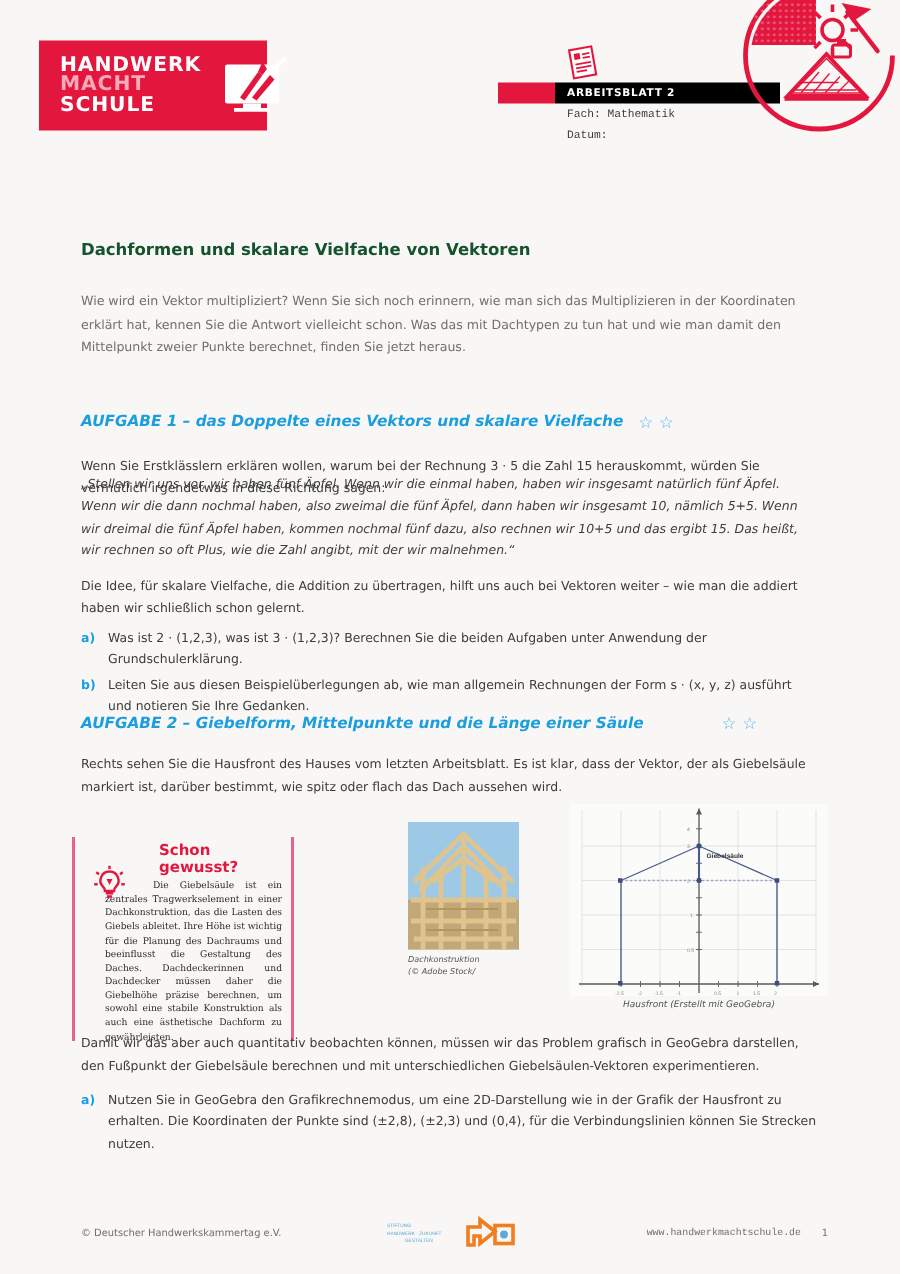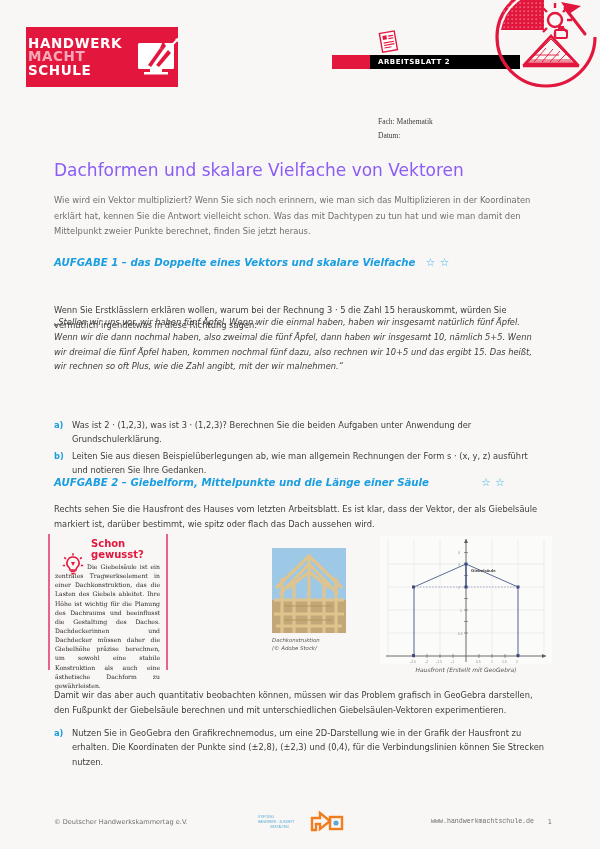--- a/index.html
+++ b/index.html
@@ -21,21 +21,21 @@
   }
 
   
   .logo-box {
     position: absolute;
     left: 26px; top: 27px;
     width: 152px; height: 60px;
     background: #e3173e;
     display: flex;
     align-items: center;
-    padding-left: 2px;
+    padding-left: 14px;
   }
   .logo-words {
     display: flex; flex-direction: column;
     line-height: 1.0;
   }
   .logo-words span {
     color: #ffffff;
     font-weight: bold;
     font-size: 13.5px;
     letter-spacing: 0.6px;
@@ -65,22 +65,21 @@
     content: "";
     position: absolute;
     left: -38px; top: 0; width: 38px; height: 14px;
     background: #e3173e;
   }
   .meta-line {
     position: absolute;
     left: 378px;
     font-size: 7.5px;
     color: #3c3c3b;
-    font-family: Liberation Serif, serif;
-    margin-top: 44px;
+    font-family: Liberation Mono, monospace;
   }
   .meta-fach { top: 73px; }
   .meta-datum { top: 87px; }
   .doc-icon {
     position: absolute; left: 378px; top: 30px;
     width: 22px; height: 24px;
   }
   .badge-circle {
     position: absolute;
     left: 487px; top: -22px;
@@ -91,22 +90,22 @@
   .unit-line {
     position: absolute; left: 54px; top: 144px;
     width: 500px;
     font-size: 9.5px; font-weight: bold;
     color: #2d2d2d;
     font-family: "DejaVu Sans", sans-serif;
   }
   .main-title {
     position: absolute; left: 54px; top: 160px;
     width: 500px;
-    font-size: 17px; font-weight: normal;
-    color: #8b5cf6;
+    font-size: 11px; font-weight: bold;
+    color: #14532d;
     font-family: "DejaVu Sans", sans-serif;
   }
   .intro {
     position: absolute; left: 54px; top: 193px;
     width: 492px;
     font-size: 8.4px; line-height: 1.85;
     color: #6f6f6e;
     font-family: "DejaVu Sans", sans-serif;
   }
 
@@ -136,25 +135,25 @@
     font-size: 8.3px; line-height: 1.72;
     color: #3c3c3b;
     margin-bottom: 2px;
     font-family: "DejaVu Sans", sans-serif;
   }
   .list-key { color: #1a9ee0; font-weight: bold; min-width: 11px; }
 
   
   .info-box {
     position: absolute;
-    left: 48px; top: 534px;
-    width: 120px; height: 136px;
+    left: 48px; top: 558px;
+    width: 148px; height: 136px;
     border-left: 2.2px solid #e6638a;
     border-right: 2.2px solid #e6638a;
-    padding: 4px 6px 4px 5px;
+    padding: 4px 6px 4px 20px;
   }
   .info-title {
     color: #e3173e; font-weight: bold; font-size: 10px;
     margin-left: 36px; margin-bottom: 2px;
     font-family: "DejaVu Sans", sans-serif;
   }
   .bulb {
     position: absolute; left: 8px; top: 16px;
     width: 30px; height: 30px;
   }
@@ -294,29 +293,30 @@
         <rect x="68" y="52" width="12" height="8" rx="1.5" fill="none" stroke="#e3173e" stroke-width="2"></rect>
         <rect x="71" y="48" width="6" height="4" fill="#e3173e"></rect>
         <path d="M36 88 L92 88" stroke="#e3173e" stroke-width="2.4"></path>
       </g>
     </svg>
   </div>
 
   <div class="main-title">Dachformen und skalare Vielfache von Vektoren</div>
   <div class="intro">Wie wird ein Vektor multipliziert? Wenn Sie sich noch erinnern, wie man sich das Multiplizieren in der Koordinaten erklärt hat, kennen Sie die Antwort vielleicht schon. Was das mit Dachtypen zu tun hat und wie man damit den Mittelpunkt zweier Punkte berechnet, finden Sie jetzt heraus.</div>
 
-  <div class="task-head" style="top:257px;">
+  <div class="task-head" style="top:276px;">
     <span>AUFGABE 1 – das Doppelte eines Vektors und skalare Vielfache</span>
     <span class="stars">
       <span class="star">☆</span>
       <span class="star">☆</span>
     </span>
   </div>
   <div class="para" style="top:281px;margin-top:22px;">Wenn Sie Erstklässlern erklären wollen, warum bei der Rechnung 3 · 5 die Zahl 15 herauskommt, würden Sie vermutlich irgendetwas in diese Richtung sagen:</div>
   <div class="para quote" style="top:315px;">„Stellen wir uns vor, wir haben fünf Äpfel. Wenn wir die einmal haben, haben wir insgesamt natürlich fünf Äpfel. Wenn wir die dann nochmal haben, also zweimal die fünf Äpfel, dann haben wir insgesamt 10, nämlich 5+5. Wenn wir dreimal die fünf Äpfel haben, kommen nochmal fünf dazu, also rechnen wir 10+5 und das ergibt 15. Das heißt, wir rechnen so oft Plus, wie die Zahl angibt, mit der wir malnehmen.“</div>
+  <div class="para" style="top:383px;">Die Idee, für skalare Vielfache, die Addition zu übertragen, hilft uns auch bei Vektoren weiter – wie man die addiert haben wir schließlich schon gelernt.</div>
 
   <div class="list" style="top:418px;">
     <div class="list-item">
       <span class="list-key">a)</span>
       <span>Was ist 2 · (1,2,3), was ist 3 · (1,2,3)? Berechnen Sie die beiden Aufgaben unter Anwendung der Grundschulerklärung.</span>
     </div>
     <div class="list-item">
       <span class="list-key">b)</span>
       <span>Leiten Sie aus diesen Beispielüberlegungen ab, wie man allgemein Rechnungen der Form s · (x, y, z) ausführt und notieren Sie Ihre Gedanken.</span>
     </div>

